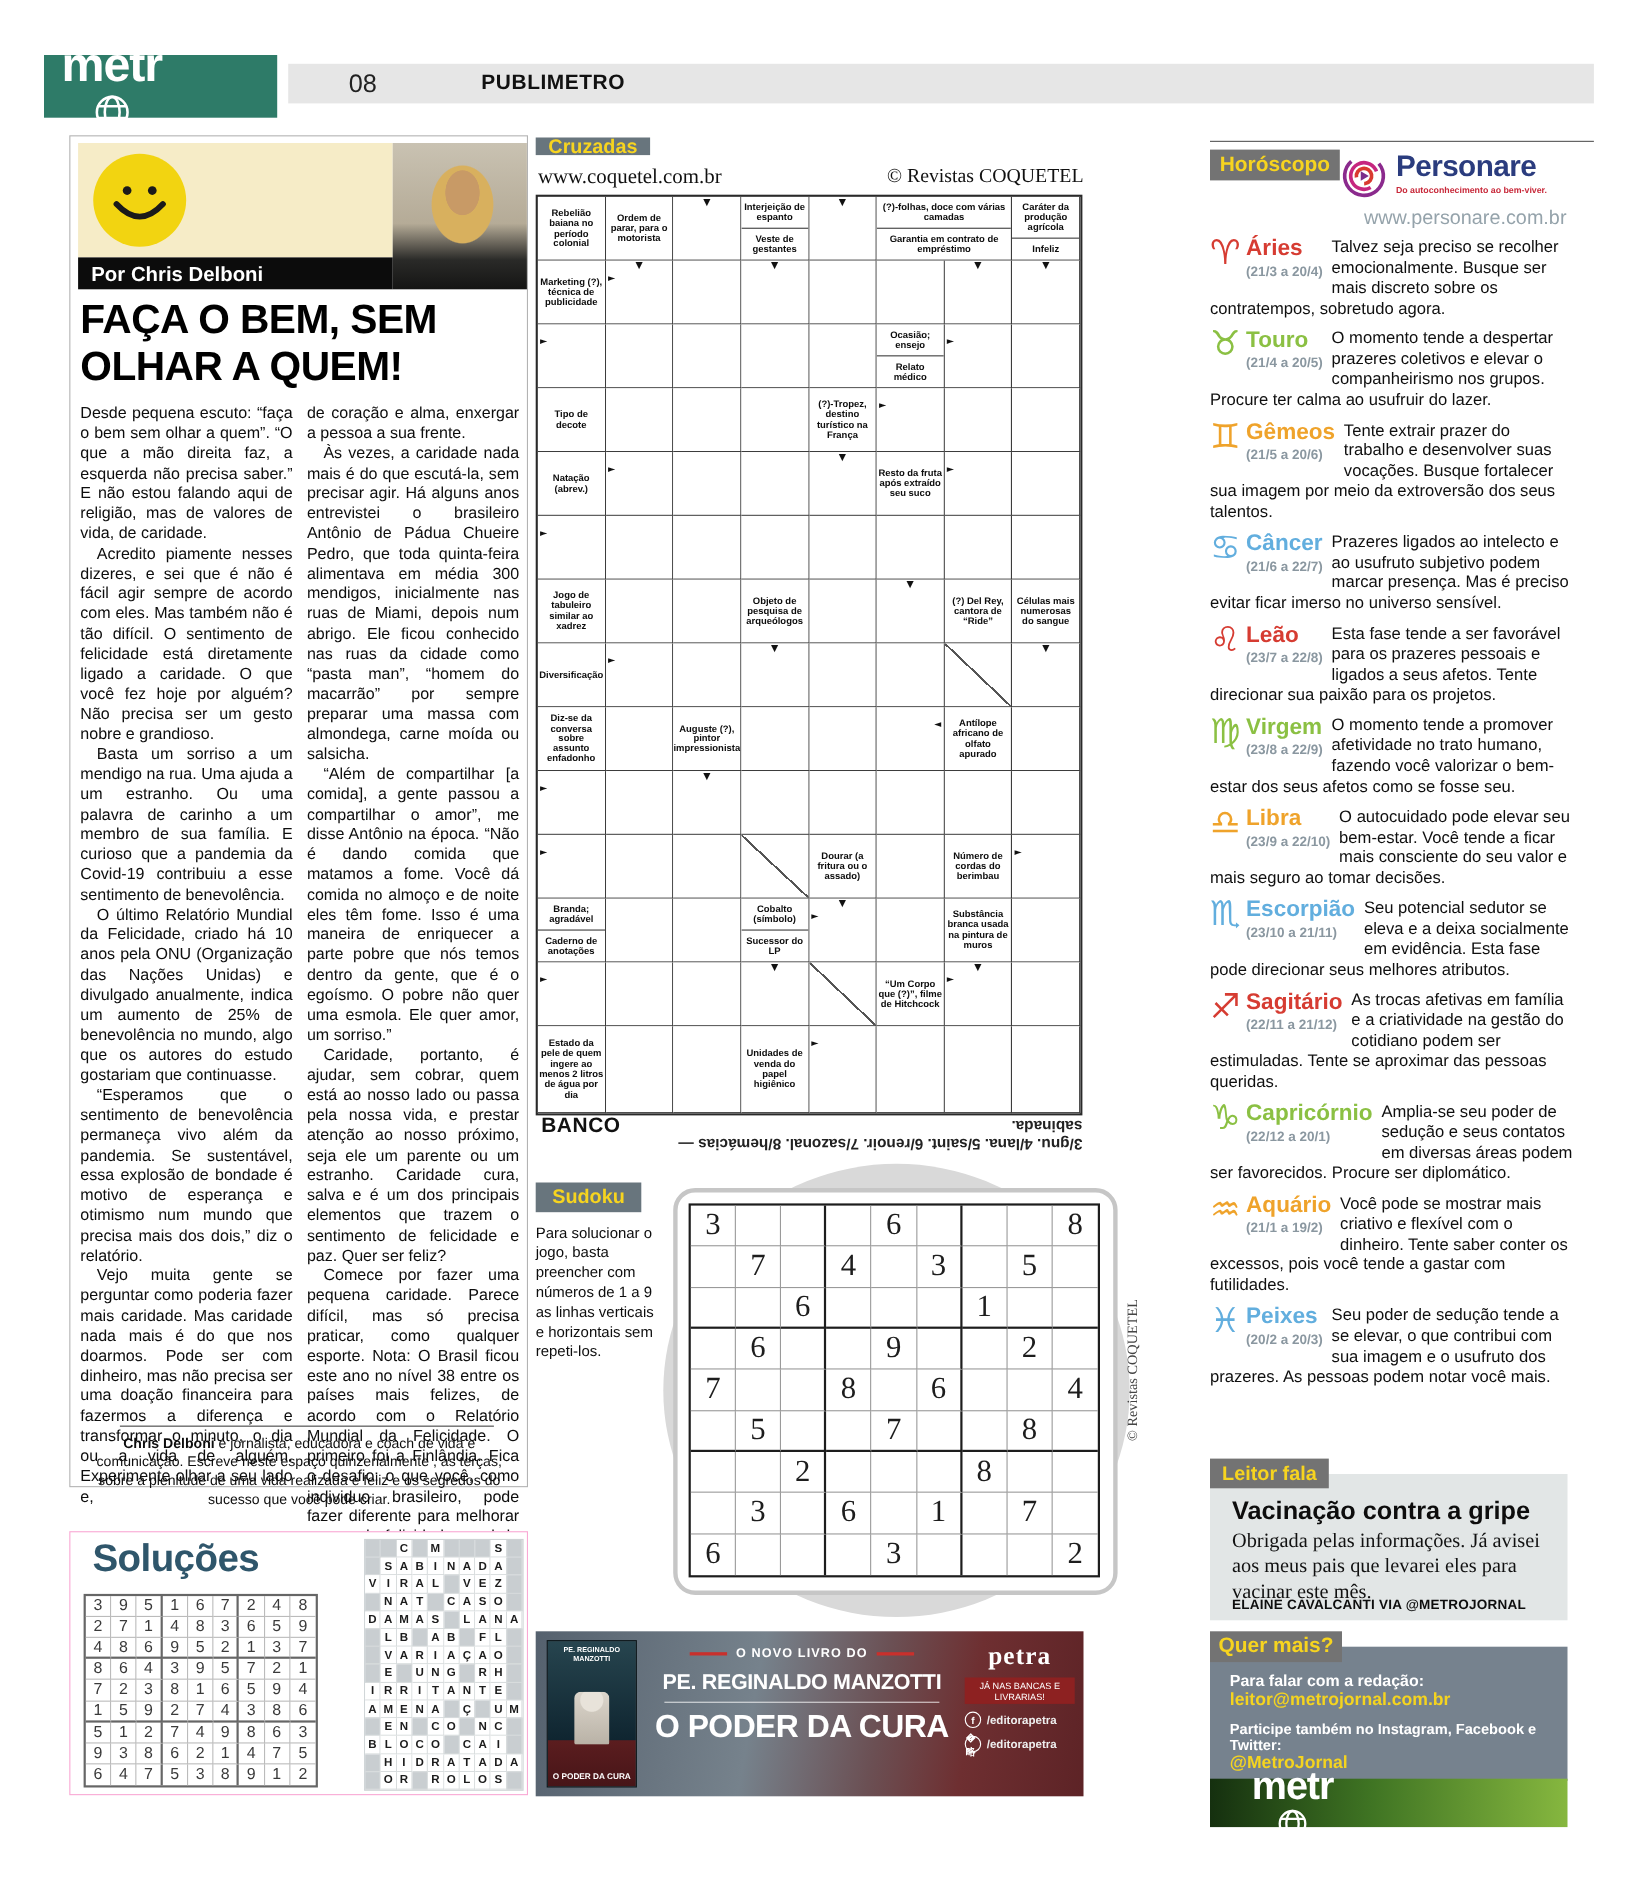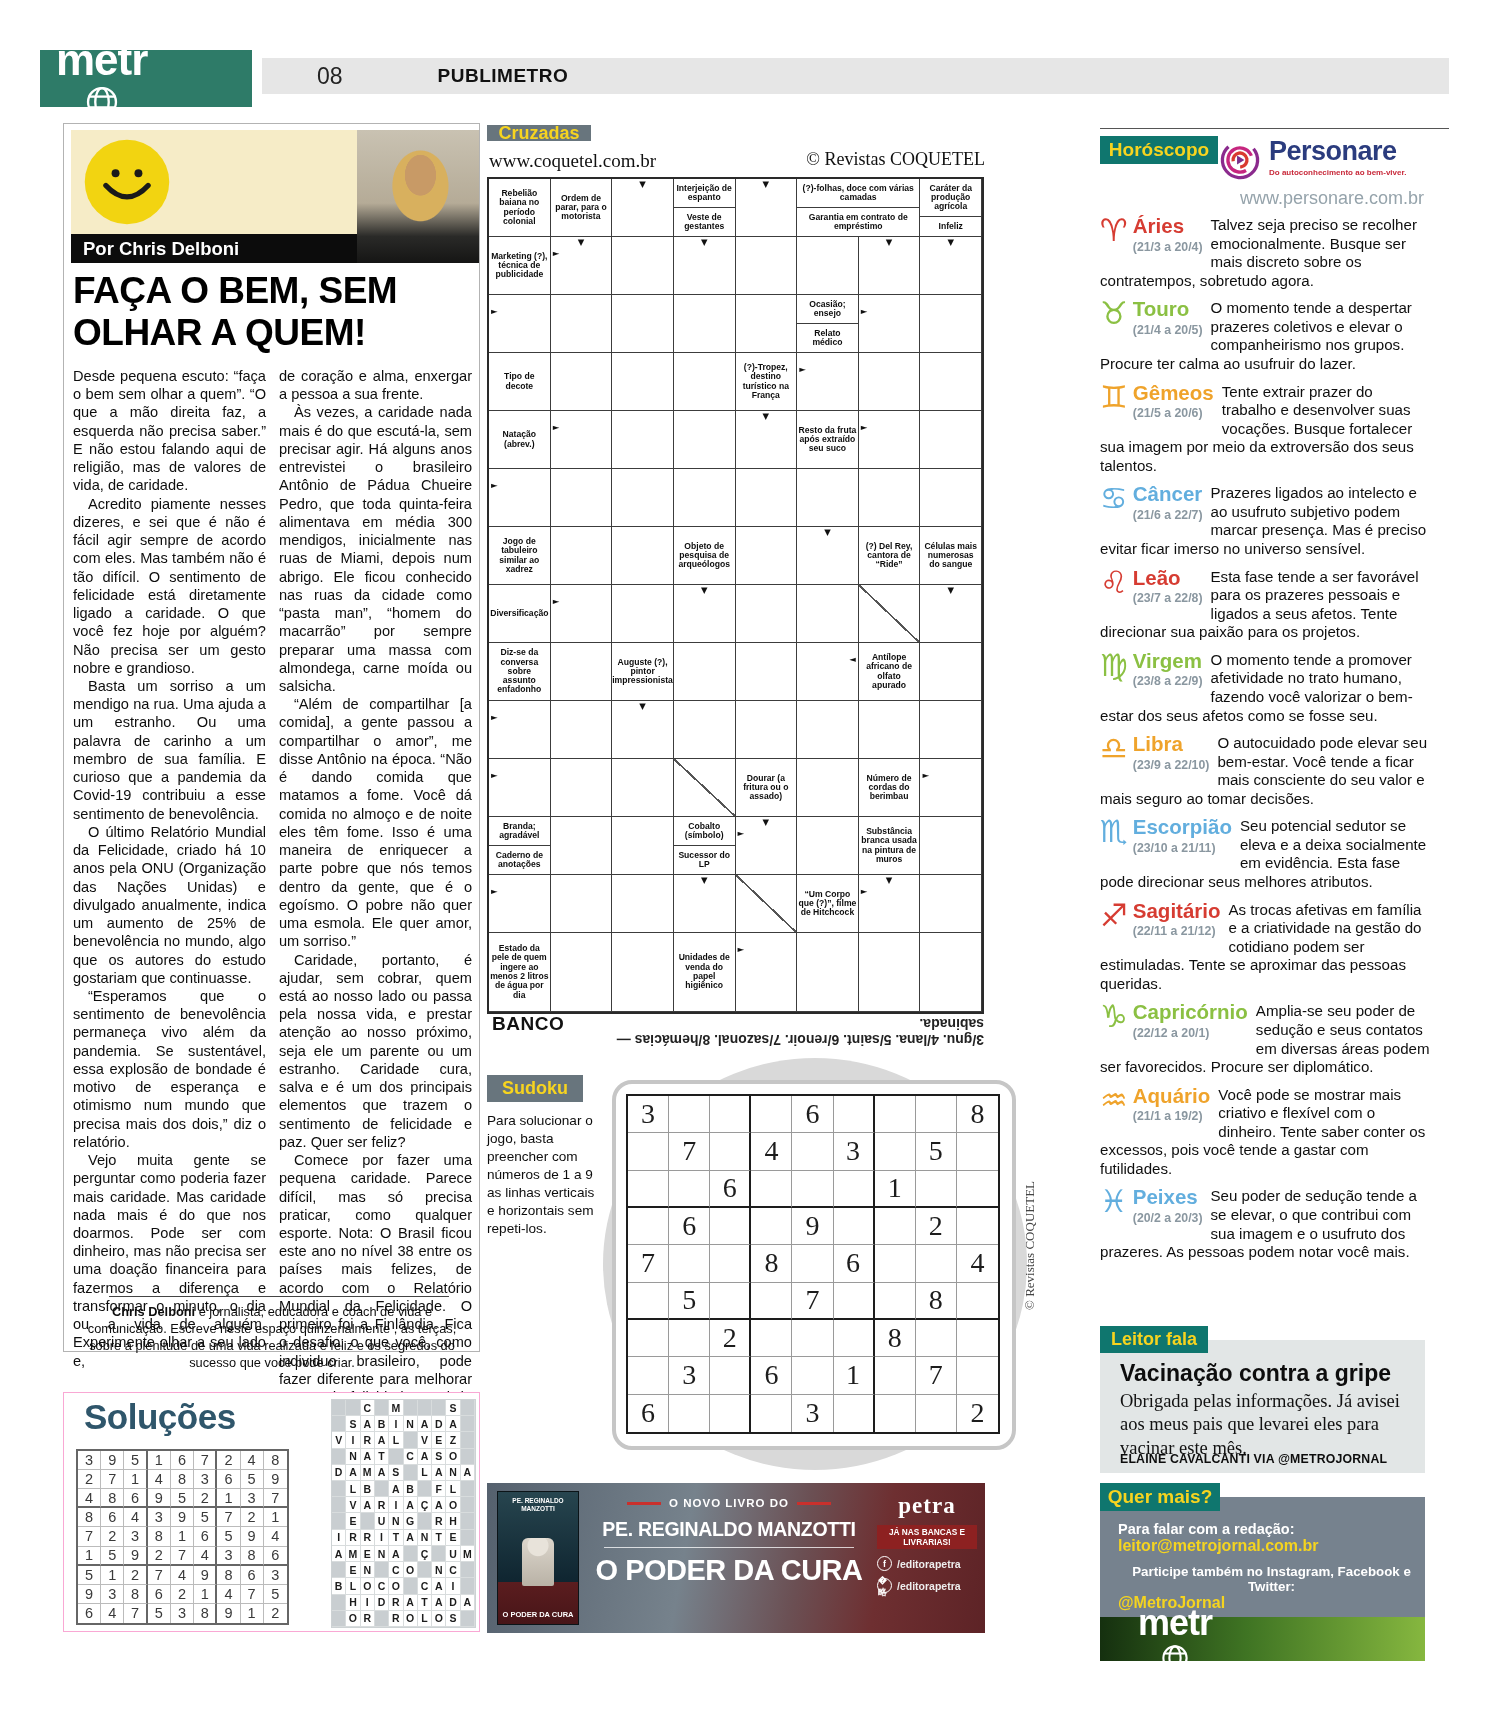--- a/index.html
+++ b/index.html
@@ -83,28 +83,28 @@
   .ad-book-fig{width:32px;height:48px;background:radial-gradient(circle at 50% 16%,#e8e3da 10px,rgba(0,0,0,0) 11px),linear-gradient(#dcd6cc,#b9b2a6);border-radius:6px 6px 2px 2px;}
   .ad-book-bottom{font-size:7.5px;color:#fff;font-weight:800;text-align:center;line-height:1.2;}
   #ad-center{position:absolute;left:108px;top:14px;width:268px;text-align:center;color:#fff;}
   .ad-kicker{font-size:11.5px;font-weight:bold;letter-spacing:1px;display:flex;align-items:center;gap:8px;justify-content:center;}
   .dash{display:inline-block;width:34px;height:3px;background:#c9302c;}
   .ad-author{font-size:19.5px;font-weight:800;margin-top:9px;letter-spacing:-.3px;white-space:nowrap;}
   .ad-sep{width:250px;height:1px;background:rgba(255,255,255,.75);margin:6px auto;}
   .ad-title{font-size:29px;font-weight:800;letter-spacing:-.5px;white-space:nowrap;}
   #ad-right{position:absolute;left:390px;top:10px;width:100px;color:#fff;}
   .ad-petra{font-family:"Liberation Serif",serif;font-size:23px;font-weight:bold;letter-spacing:1px;text-align:center;}
-  .ad-avail{font-size:8.3px;font-weight:700;text-align:center;margin-top:6px;background:#8d2121;padding:2px 1px;border-radius:0;}
+  .ad-avail{font-size:8.3px;font-weight:400;text-align:center;margin-top:6px;background:#8d2121;padding:2px 1px;border-radius:0;}
   .ad-social{display:flex;align-items:center;gap:5px;margin-top:7px;}
   .ad-social .ic{width:15px;height:15px;border:1.5px solid #fff;border-radius:50%;display:flex;align-items:center;justify-content:center;font-size:9px;font-weight:bold;color:#fff;box-sizing:border-box;}
   .ad-social .hd{font-size:10.5px;font-weight:bold;color:#eee;}
 
   
   #h-rule{position:absolute;left:1100px;top:128px;width:349px;border-top:1px solid #555;}
-  .tag-black{background:#0f766e;color:#f7d41f;font-weight:bold;display:flex;align-items:center;justify-content:center;}
+  .tag-black{background:#737373;color:#f7d41f;font-weight:bold;display:flex;align-items:center;justify-content:center;}
   #horoscopo-label{position:absolute;left:1100px;top:136px;width:118px;height:28px;font-size:19px;}
   #personare{position:absolute;left:1218px;top:138px;display:flex;gap:7px;align-items:flex-start;}
   #personare-name{font-size:27px;font-weight:800;color:#2b3c7e;letter-spacing:-.5px;line-height:1;}
   #personare-tag{font-size:8px;color:#c8293a;font-weight:bold;margin-top:3px;}
   #personare-site{position:absolute;left:1240px;top:188px;width:190px;font-size:18px;color:#95a3ab;}
   #signs{position:absolute;left:1100px;top:216px;width:330px;}
   .sign{margin-bottom:9px;}
   .sign::after{content:"";display:block;clear:both;}
   .sign-head{float:left;margin-right:8px;display:flex;gap:5px;}
   .sign-glyph{font-family:"DejaVu Sans",sans-serif;font-size:31px;line-height:.95;}
@@ -116,21 +116,21 @@
   
   #lf-label{position:absolute;left:1100px;top:1326px;width:108px;height:27px;font-size:18px;z-index:2;}
   #lf-panel{position:absolute;left:1100px;top:1340px;width:325px;height:133px;background:#e2e6e6;}
   #lf-head{position:absolute;left:20px;top:20px;font-size:23px;font-weight:800;color:#0d0d0d;}
   #lf-body{position:absolute;left:20px;top:50px;width:292px;font-family:"Liberation Serif",serif;font-size:18.5px;line-height:1.27;color:#111;}
   #lf-byline{position:absolute;left:20px;top:112px;font-size:12.3px;font-weight:800;color:#0d0d0d;letter-spacing:.2px;}
   #qm-label{position:absolute;left:1100px;top:1483px;width:120px;height:28px;font-size:19px;z-index:2;}
   #qm-panel{position:absolute;left:1100px;top:1497px;width:325px;height:122px;background:#76828e;box-sizing:border-box;padding:24px 0 0 18px;}
   .qm-l1{font-weight:800;font-size:14.5px;color:#fff;}
   .qm-email{font-weight:800;font-size:16px;color:#f5d41f;margin-bottom:9px;}
-  .qm-l2{font-weight:800;font-size:13.3px;color:#fff;text-align:center;}
+  .qm-l2{font-weight:800;font-size:13.3px;color:#fff;}
   .qm-handle{font-weight:800;font-size:16px;color:#f5d41f;}
   #metro-bar{position:absolute;left:1100px;top:1617px;width:325px;height:44px;background:linear-gradient(90deg,#15300f,#3f7423 45%,#86b73f);display:flex;align-items:center;padding-left:38px;box-sizing:border-box;}
   #metro-bar .metro-text{font-size:36px;line-height:1;letter-spacing:-1px;}
 </style>
 </head>
 <body>
 
 <div id="page">
 
   <div id="logo-box">

